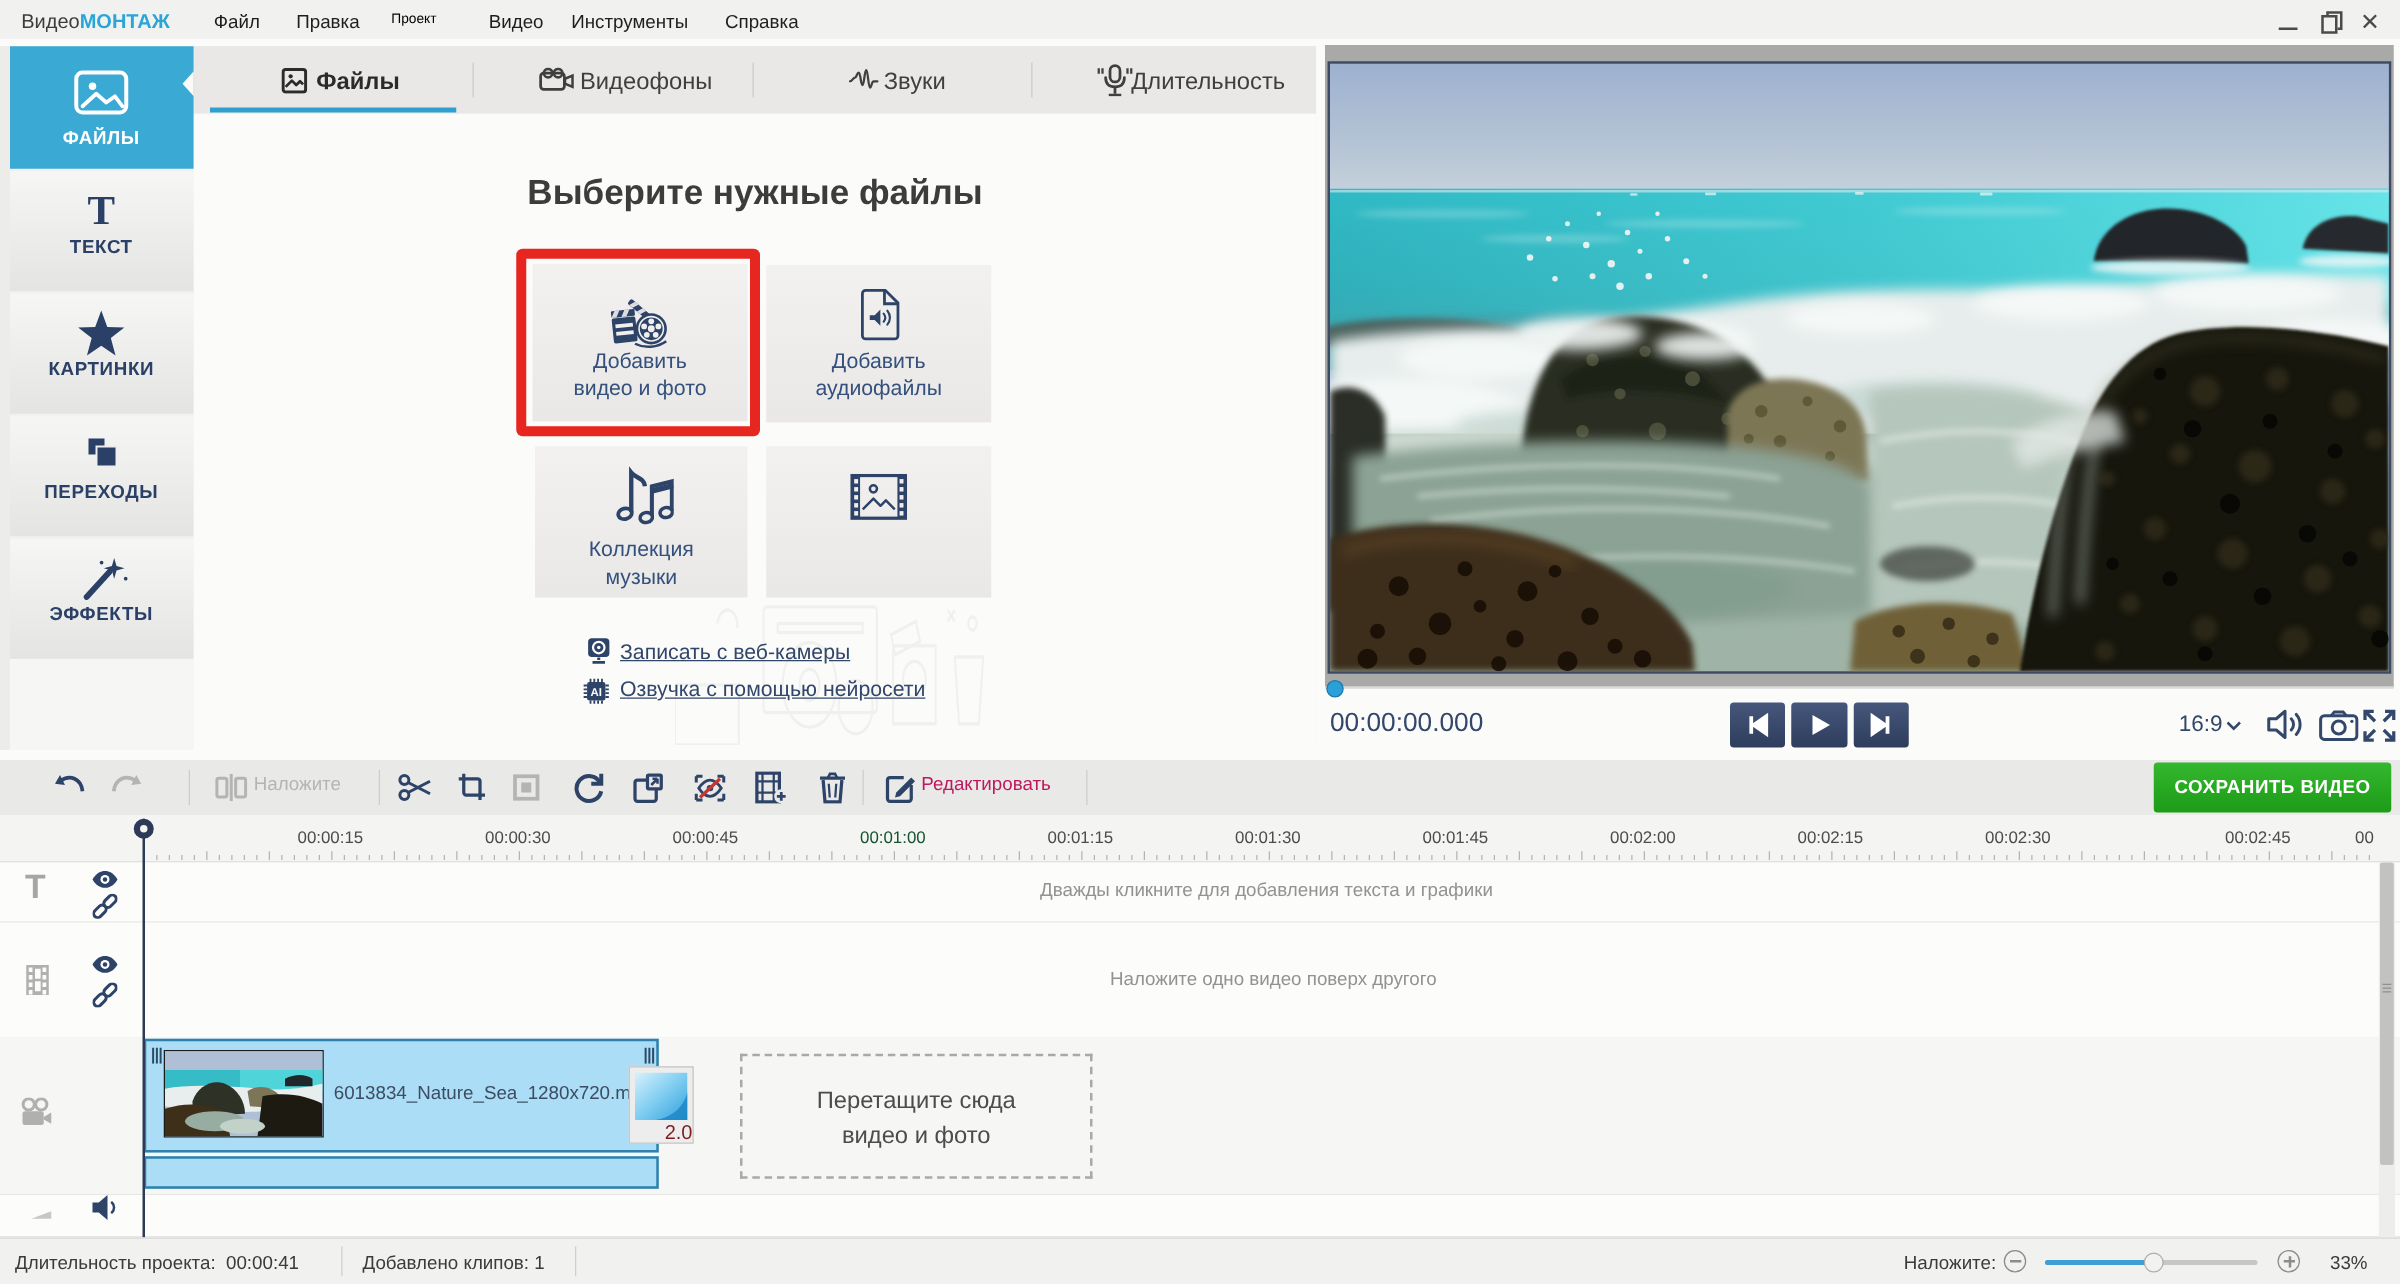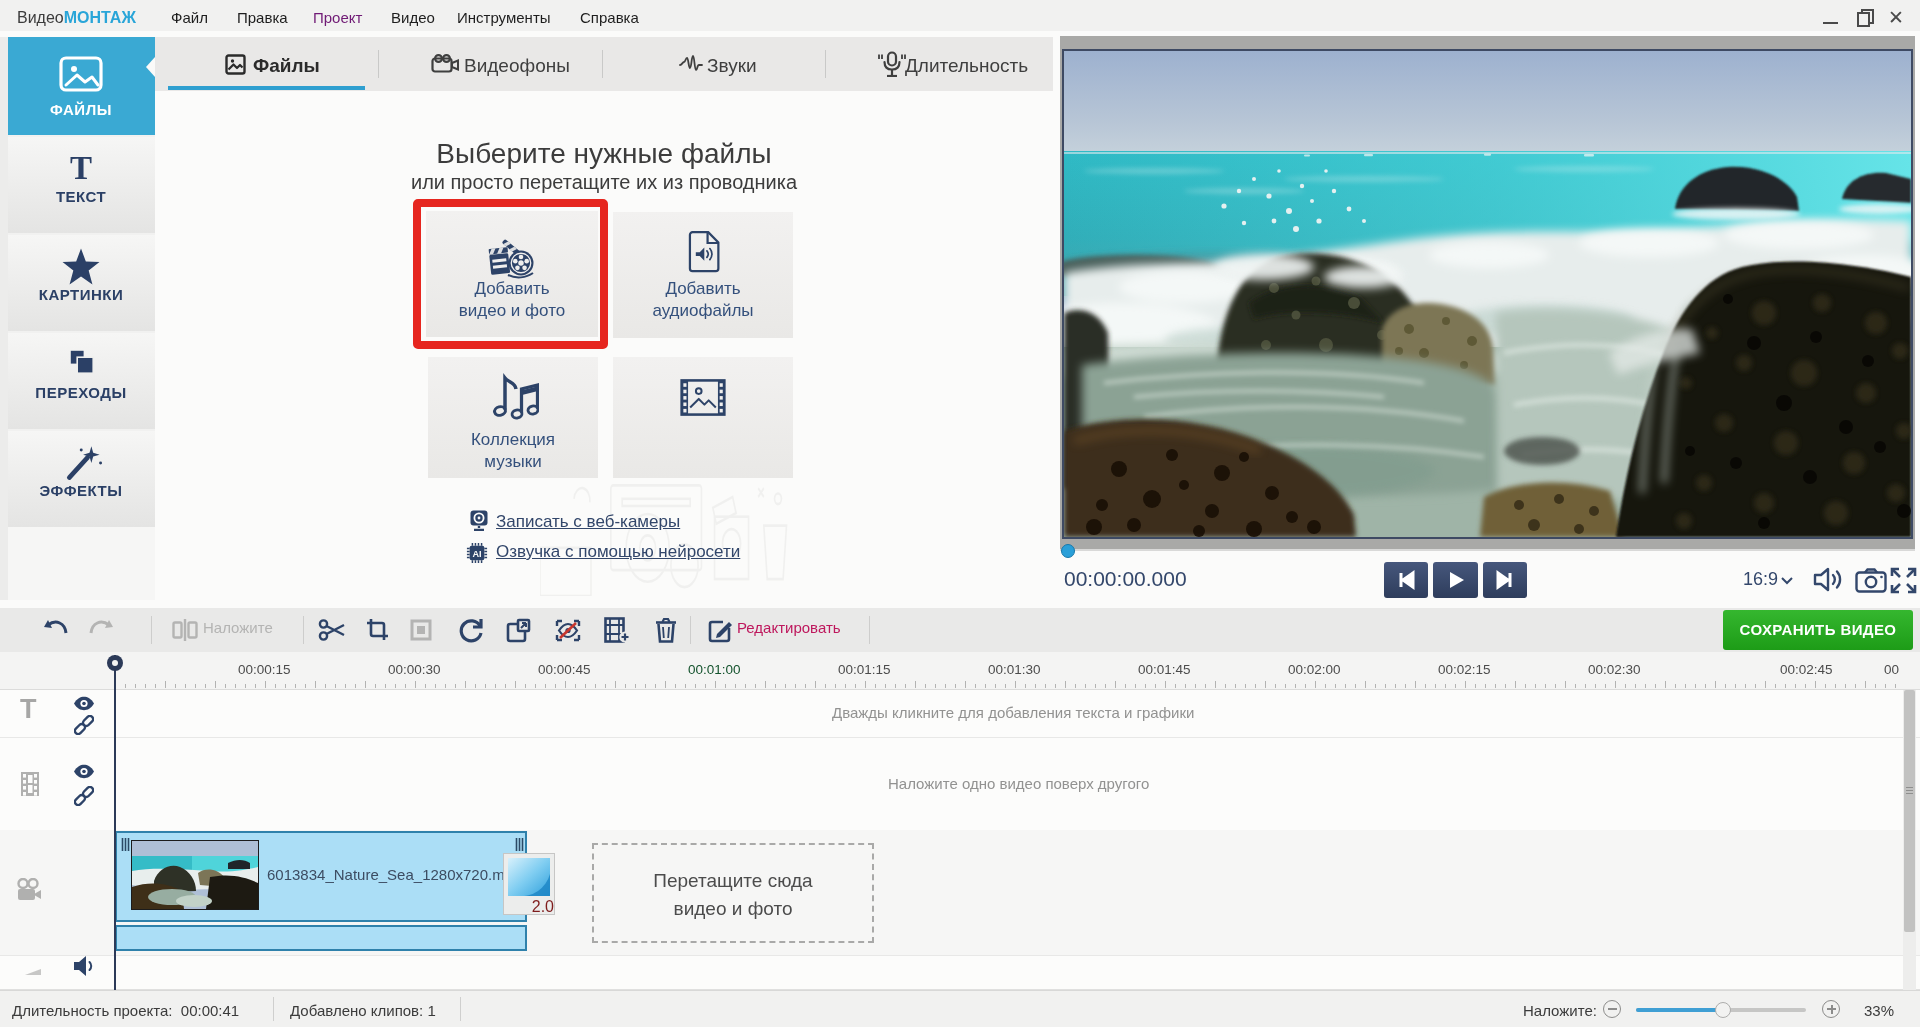--- a/index.html
+++ b/index.html
@@ -7,21 +7,21 @@
 .abs{position:absolute}
 svg{display:block}
 </style>
 </head>
 <body>
 
 <div class="abs" style="left:0;top:0;width:1920px;height:31px;background:#f1f1f0"></div>
 <div class="abs" style="left:17px;top:9px;font-size:16px;color:#3c3c3c">Видео<span style="color:#29a5d8;font-weight:bold">МОНТАЖ</span></div>
 <div class="abs" style="left:171px;top:9px;font-size:15px;color:#1e1e1e">Файл</div>
 <div class="abs" style="left:237px;top:9px;font-size:15px;color:#1e1e1e">Правка</div>
-<div class="abs" style="left:313px;top:9px;font-size:15px;color:#701a75">Проект</div>
+<div class="abs" style="left:313px;top:9px;font-size:11px;color:#000000">Проект</div>
 <div class="abs" style="left:391px;top:9px;font-size:15px;color:#1e1e1e">Видео</div>
 <div class="abs" style="left:457px;top:9px;font-size:15px;color:#1e1e1e">Инструменты</div>
 <div class="abs" style="left:580px;top:9px;font-size:15px;color:#1e1e1e">Справка</div>
 <div class="abs" style="left:1823px;top:22px;width:15px;height:2px;background:#4a4a4a"></div>
 <div class="abs" style="left:1861px;top:9px;width:9px;height:11px;border:2px solid #4a4a4a;background:#f1f1f0"></div>
 <div class="abs" style="left:1857px;top:12px;width:9px;height:11px;border:2px solid #4a4a4a;background:#f1f1f0"></div>
 <div class="abs" style="left:1888px;top:6px;font-size:19px;color:#4a4a4a">✕</div>
 
 <div class="abs" style="left:0;top:31px;width:1920px;height:6px;background:#fbfbfa"></div>
 <div class="abs" style="left:0;top:37px;width:8px;height:563px;background:#ececeb"></div>
@@ -115,22 +115,21 @@
       <rect x="0" y="75" width="90" height="54"></rect>
       <path d="M305 30 l35 -12 l6 18 l-35 12 Z"></path>
       <rect x="308" y="40" width="60" height="70"></rect>
       <circle cx="338" cy="70" r="16"></circle>
       <path d="M395 50 l40 0 l-6 60 l-28 0 Z"></path>
       <path d="M60 20 a14 14 0 1 1 28 4"></path>
       <circle cx="420" cy="20" r="6"></circle>
       <path d="M385 8 l10 10 M395 8 l-10 10"></path>
     </g>
   </svg>
-  <div class="abs" style="left:0;top:47px;width:898px;text-align:center;font-size:28px;font-weight:normal;color:#3c3c3c">Выберите нужные файлы</div>
-  <div class="abs" style="left:0;top:80px;width:898px;text-align:center;font-size:20px;color:#3c3c3c">или просто перетащите их из проводника</div>
+  <div class="abs" style="left:0;top:47px;width:898px;text-align:center;font-size:28px;font-weight:bold;color:#3c3c3c">Выберите нужные файлы</div>
 
   <div class="abs" style="left:271px;top:120px;width:172px;height:126px;background:linear-gradient(#f2f1f0,#e9e8e6)"></div>
   <div class="abs" style="left:458px;top:121px;width:180px;height:126px;background:linear-gradient(#f2f1f0,#e9e8e6)"></div>
   <div class="abs" style="left:273px;top:266px;width:170px;height:121px;background:linear-gradient(#f2f1f0,#e9e8e6)"></div>
   <div class="abs" style="left:458px;top:266px;width:180px;height:121px;background:linear-gradient(#f2f1f0,#e9e8e6)"></div>
 
   <svg class="abs" style="left:329px;top:146px" width="56" height="46" viewBox="0 0 112 92">
     <g transform="rotate(-6 30 50)">
       <rect x="12" y="34" width="38" height="40" rx="3" fill="#2d4368"></rect>
       <rect x="12" y="22" width="38" height="11" rx="2" fill="#2d4368"></rect>

